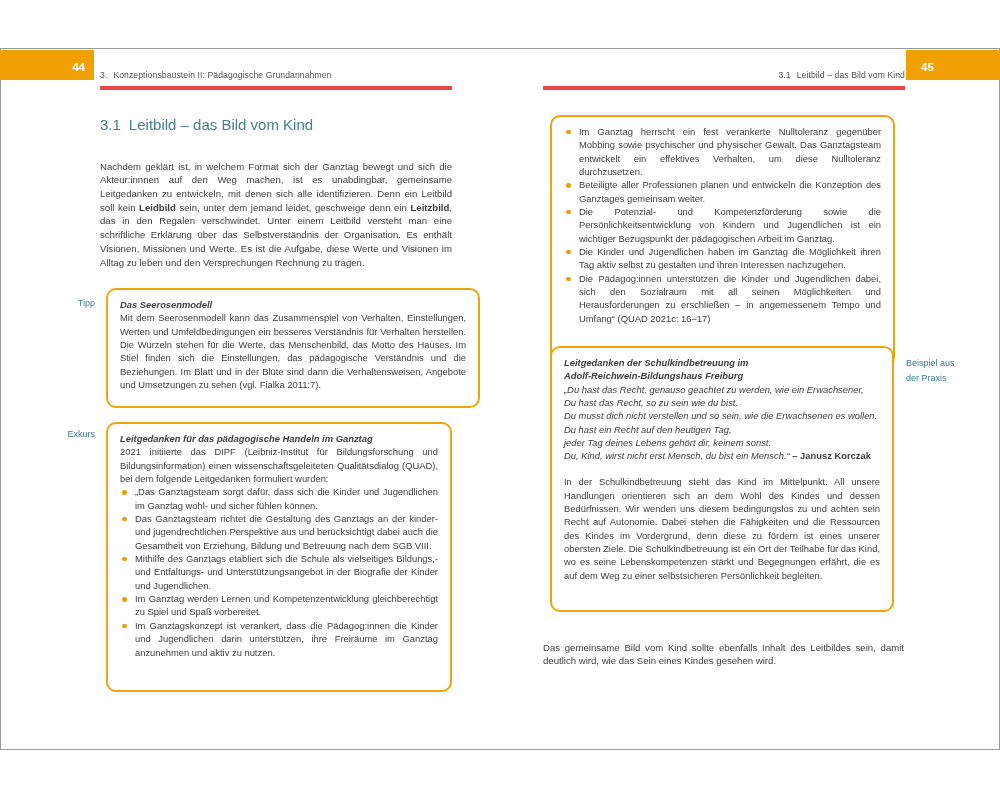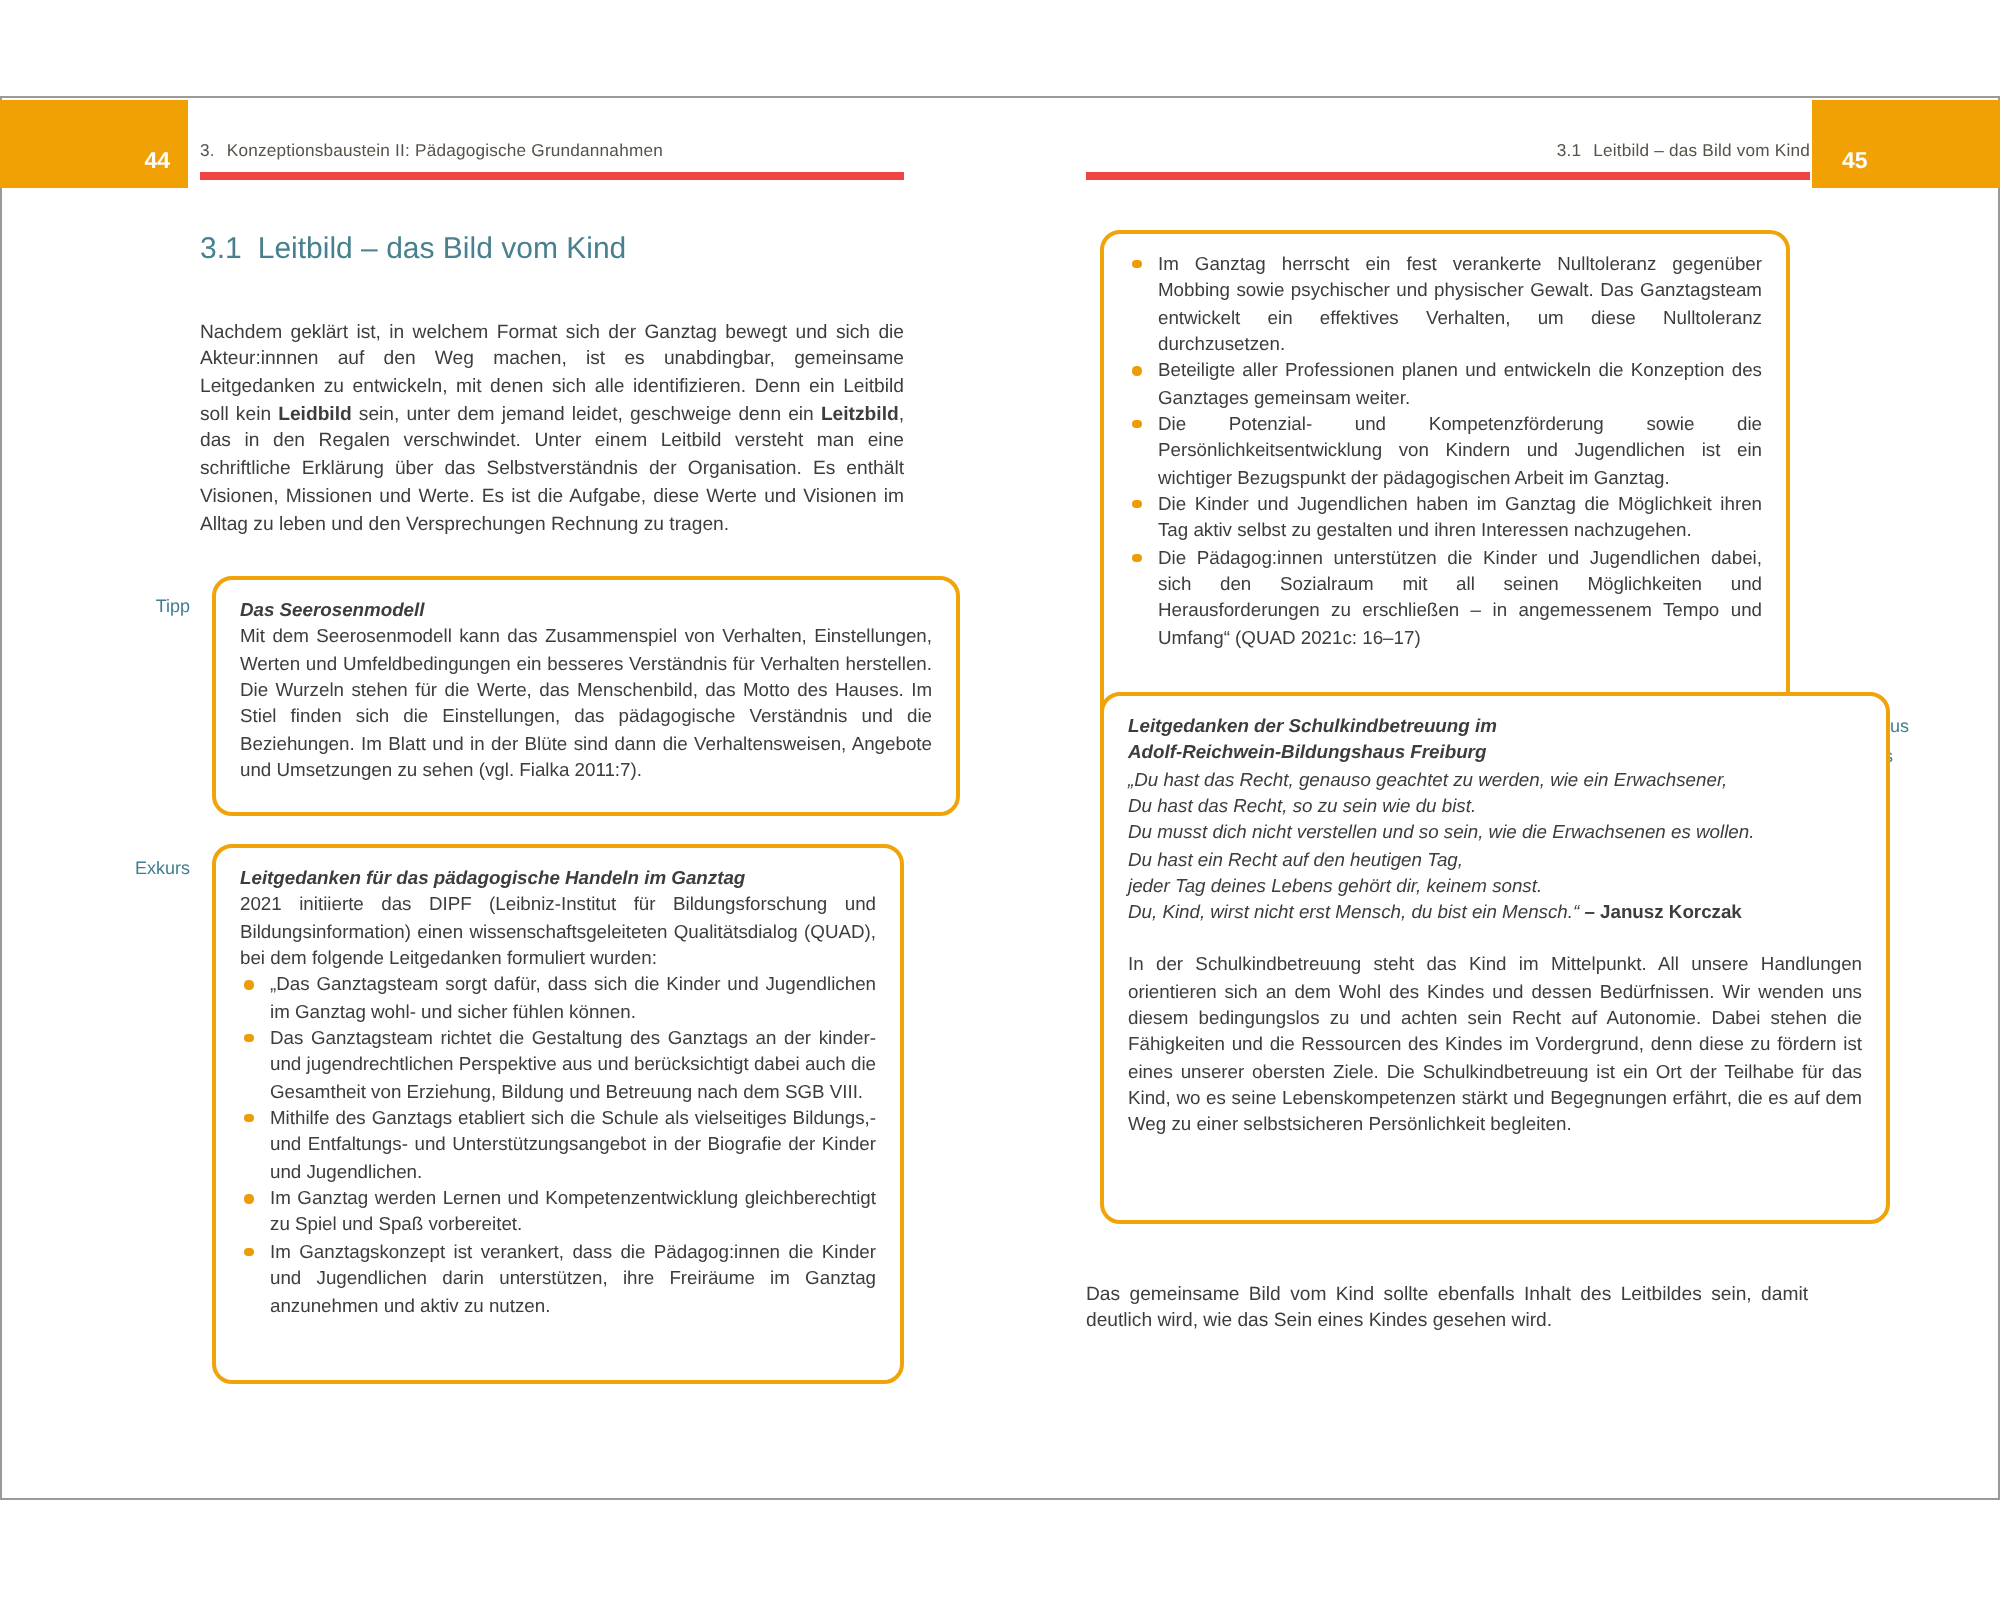--- a/index.html
+++ b/index.html
@@ -8,21 +8,21 @@
     font-family:"Liberation Sans","DejaVu Sans",sans-serif;
     -webkit-font-smoothing:antialiased;
   }
   
   .frame {
     position:absolute; left:0; top:48px; width:1000px; height:702px;
     border:1.5px solid #9a9a9a; box-sizing:border-box; background:#fff;
   }
   
   .tab {
-    position:absolute; top:49.5px; height:44px; background:#F2A104;
+    position:absolute; top:49.5px; height:30px; background:#F2A104;
     color:#fff; font-weight:bold; font-size:11.5px; z-index:3;
     display:flex; align-items:flex-end; box-sizing:border-box;
   }
   .tab-left  { left:0; width:94px; justify-content:flex-end; padding:0 9px 7px 0; }
   .tab-right { left:906px; width:94px; justify-content:flex-start; padding:0 12px 7px 15px; }
 
   
   .running-header {
     position:absolute; top:70px; font-size:8.6px; color:#57534B;
     border-bottom:4px solid #ef4444; padding-bottom:6px; box-sizing:border-box;
@@ -43,21 +43,21 @@
 
   
   .obox {
     position:absolute; border:2.5px solid #F0A30A; border-radius:10px;
     box-sizing:border-box; padding:8px 12px; background:#fff;
     font-size:9.4px; line-height:13.35px; color:#3D3D3B;
   }
   #tipp-box   { left:106px; top:288px; width:374px; height:120px; }
   #exkurs-box { left:106px; top:422px; width:346px; height:270px; }
   #quad-box   { left:550px; top:115px; width:345px; height:252px; }
-  #praxis-box { left:550px; top:346px; width:395px; height:266px; }
+  #praxis-box { left:550px; top:346px; width:344px; height:266px; }
 
   .box-title { font-weight:bold; font-style:italic; }
   .box-body  { text-align:justify; }
 
   
   .blist { list-style:none; margin:0; padding:0; }
   .blist li { position:relative; padding-left:15px; text-align:justify; }
   .blist li .dot {
     position:absolute; left:2px; top:4.8px; width:4.6px; height:4.6px;
     border-radius:50%; background:#EC9D06;

